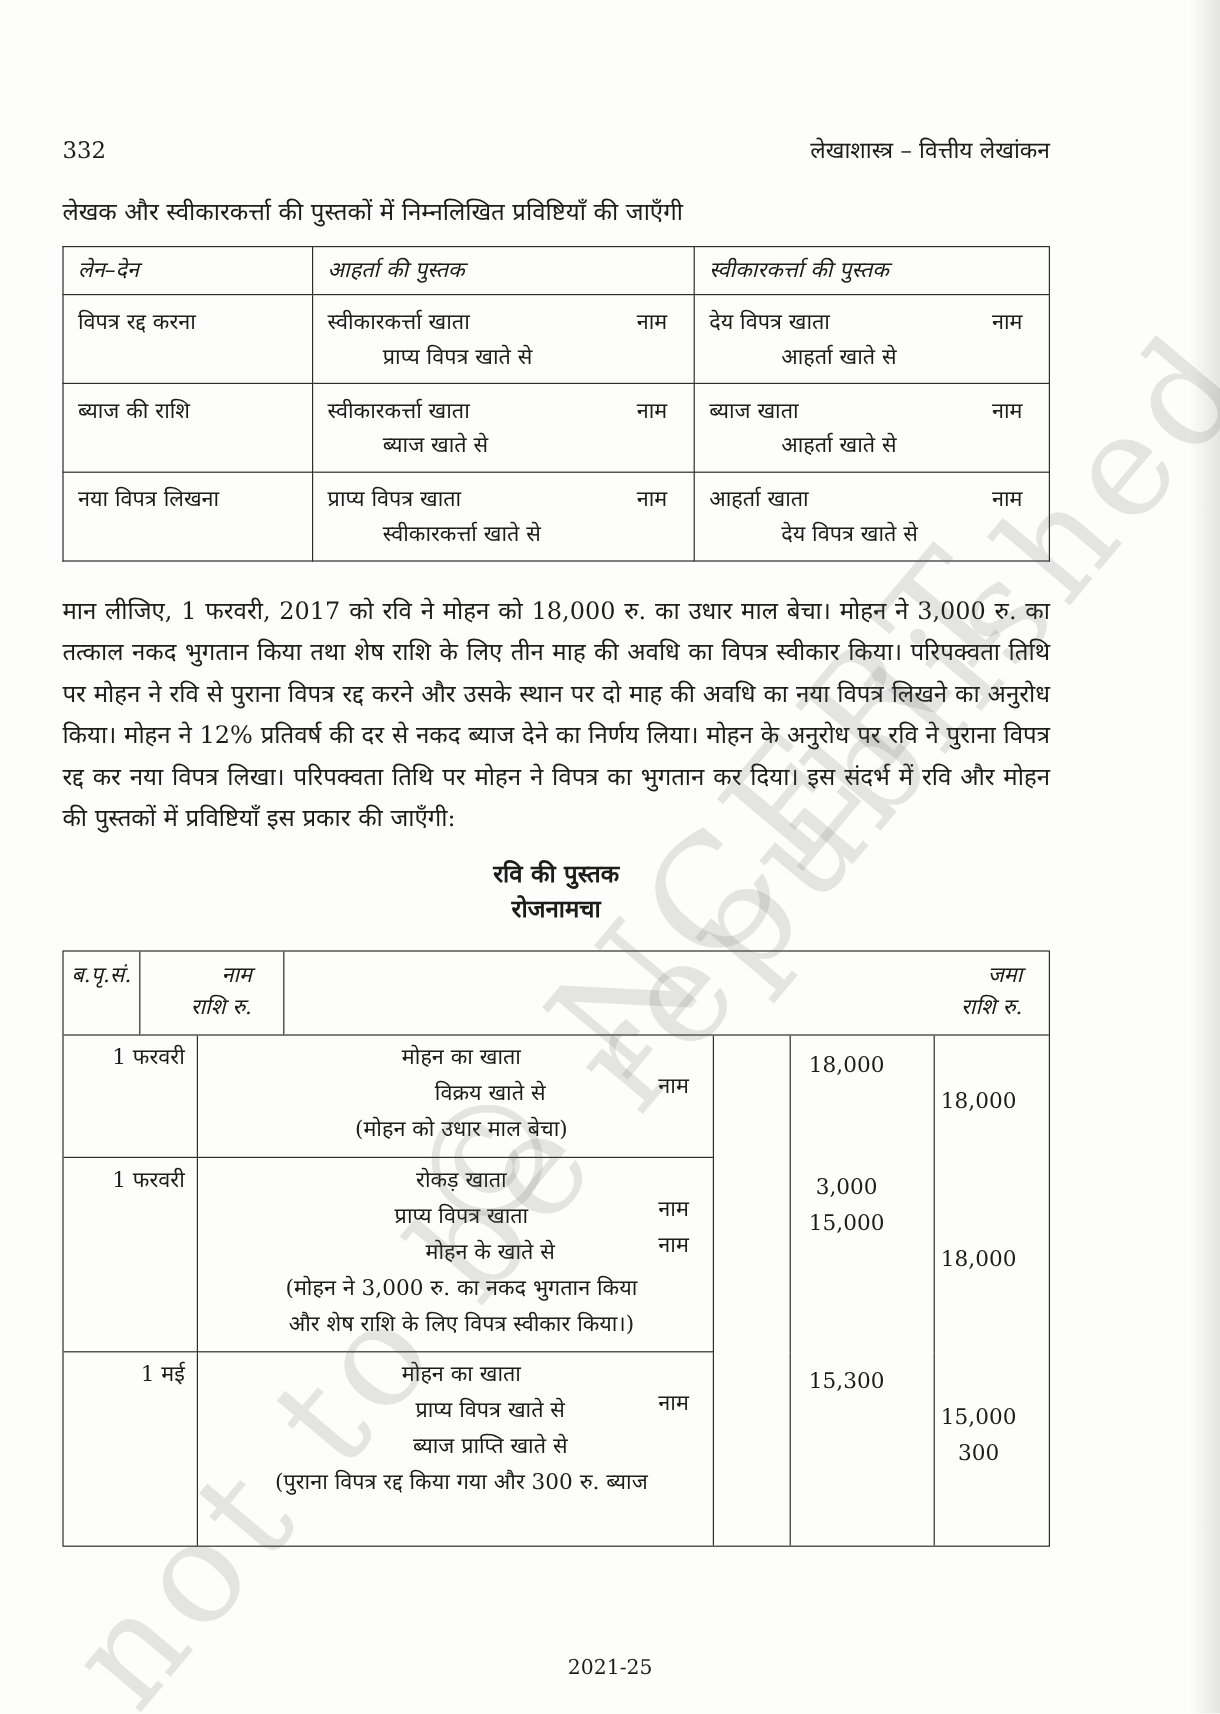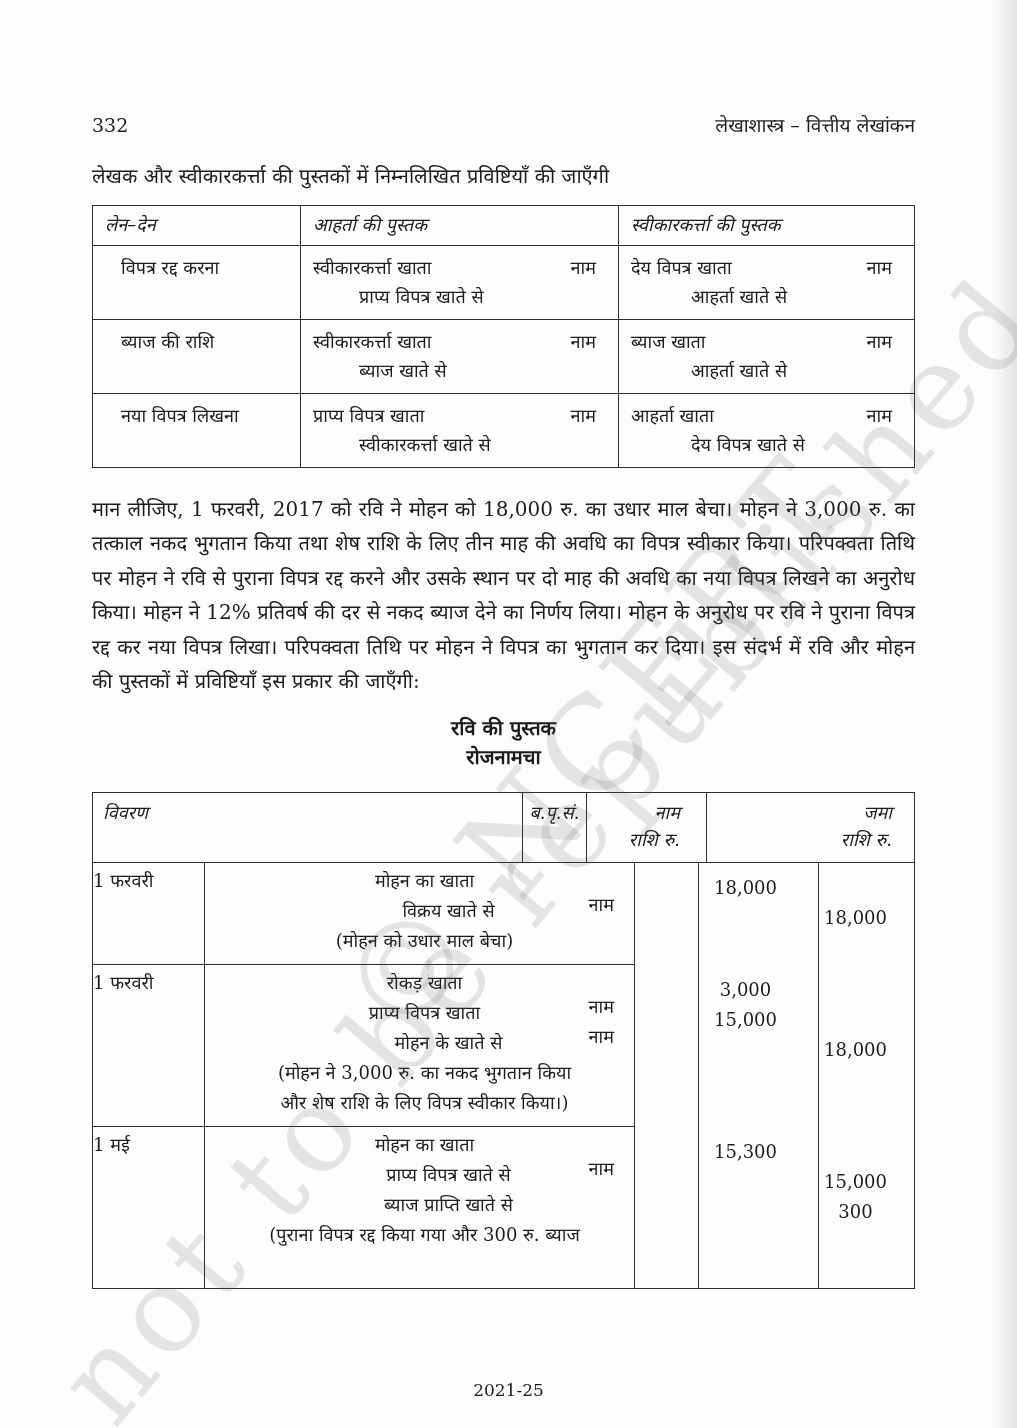--- a/index.html
+++ b/index.html
@@ -14,32 +14,32 @@
     background:linear-gradient(to right, rgba(0,0,0,0), rgba(0,0,0,0.10));
     z-index:3;
   }
   .watermark {
     position:absolute; z-index:2; white-space:nowrap; pointer-events:none;
     color:rgba(90,90,90,0.15); transform-origin:0 0; letter-spacing:8px;
     font-family:"DejaVu Serif","Liberation Serif",serif;
   }
   .wm1 { left:310px; top:970px; font-size:128px; transform:rotate(-50deg); }
   .wm2 { left:30px; top:1360px; font-size:118px; transform:rotate(-50deg); }
-  .content { position:relative; z-index:1; margin-left:92px; width:823px; }
+  .content { position:relative; z-index:1; margin-left:52px; width:823px; }
   .page-header {
     padding-top:112px; display:flex; justify-content:space-between;
     align-items:baseline; font-size:19px;
   }
   .intro { margin-top:24px; font-size:20px; }
   
   .t1 { width:823px; border-collapse:collapse; margin-top:16px; font-size:18px; }
   .t1 td { border:1.5px solid #2e2e2e; vertical-align:top; }
   .t1 tr.h td { padding:6px 12px 9px; }
   .it { font-style:italic; }
-  .t1-c1 { width:208px; padding:9px 28px; }
+  .t1-c1 { width:208px; padding:9px 12px; }
   .t1-c2 { width:318px; }
   .t1-c2, .t1-c3 { padding:9px 0 11px; }
   .acct { display:flex; padding:0 22px 0 12px; }
   .acct .nm { margin-left:auto; }
   .sub  { padding-left:58px; margin-top:5px; }
   .sub3 { padding-left:72px; }
   
   .para { margin-top:24px; font-size:20px; line-height:1.72; text-align:justify; }
   .titles { margin-top:16px; text-align:center; font-weight:bold; font-size:20px; line-height:1.45; }
   
@@ -51,21 +51,21 @@
   .jc-dr   { width:120px; border-right:1.5px solid #2e2e2e; }
   .jc-cr   { flex:1; }
   .j-head { border-bottom:1.5px solid #2e2e2e; }
   .j-head > div { padding-top:6px; padding-bottom:9px; line-height:27px; }
   .j-head .jc-date { text-align:center; }
   .j-head .jc-part { padding-left:10px; }
   .j-head .jc-lf { text-align:center; }
   .j-head .jc-dr { text-align:right; padding-right:26px; }
   .j-head .jc-cr { text-align:right; padding-right:22px; }
   .j-entry .jc-part, .j-entry .jc-dr, .j-entry .jc-cr { padding-top:5px; padding-bottom:6px; }
-  .j-entry .jc-date { text-align:left; padding:5px 10px 0 0; }
+  .j-entry .jc-date { text-align:right; padding:5px 10px 0 0; }
   .j-entry:not(:last-child) .jc-date,
   .j-entry:not(:last-child) .jc-part { border-bottom:1.5px solid #2e2e2e; }
   .line { display:flex; height:30px; align-items:center;flex-direction:column; }
   .jc-part .line { padding-left:10px; }
   .jc-part .line.indent { padding-left:58px; }
   .nm-label { margin-left:auto; padding-right:20px; }
   .amt { justify-content:flex-end; padding-right:26px; }
   .jc-cr .amt { padding-right:22px; }
   .footer { position:absolute; z-index:1; bottom:28px; left:0; width:1017px; text-align:center; font-size:17px; }
 </style>
@@ -152,23 +152,20 @@
   <p class="para">मान लीजिए, 1 फरवरी, 2017 को रवि ने मोहन को 18,000 रु. का उधार माल बेचा। मोहन ने 3,000 रु. का तत्काल नकद भुगतान किया तथा शेष राशि के लिए तीन माह की अवधि का विपत्र स्वीकार किया। परिपक्वता तिथि पर मोहन ने रवि से पुराना विपत्र रद्द करने और उसके स्थान पर दो माह की अवधि का नया विपत्र लिखने का अनुरोध किया। मोहन ने 12% प्रतिवर्ष की दर से नकद ब्याज देने का निर्णय लिया। मोहन के अनुरोध पर रवि ने पुराना विपत्र रद्द कर नया विपत्र लिखा। परिपक्वता तिथि पर मोहन ने विपत्र का भुगतान कर दिया। इस संदर्भ में रवि और मोहन की पुस्तकों में प्रविष्टियाँ इस प्रकार की जाएँगी:</p>
 
   <div class="titles">
     <div>रवि की पुस्तक</div>
     <div>रोजनामचा</div>
   </div>
 
   <div class="journal">
 
     <div class="j-row j-head">
-      <div class="jc-part">
-        <span class="it">विवरण</span>
-      </div>
       <div class="jc-lf">
         <span class="it">ब.पृ.सं.</span>
       </div>
       <div class="jc-dr">
         <div class="it">नाम</div>
         <div class="it">राशि रु.</div>
       </div>
       <div class="jc-cr">
         <div class="it">जमा</div>
         <div class="it">राशि रु.</div>

